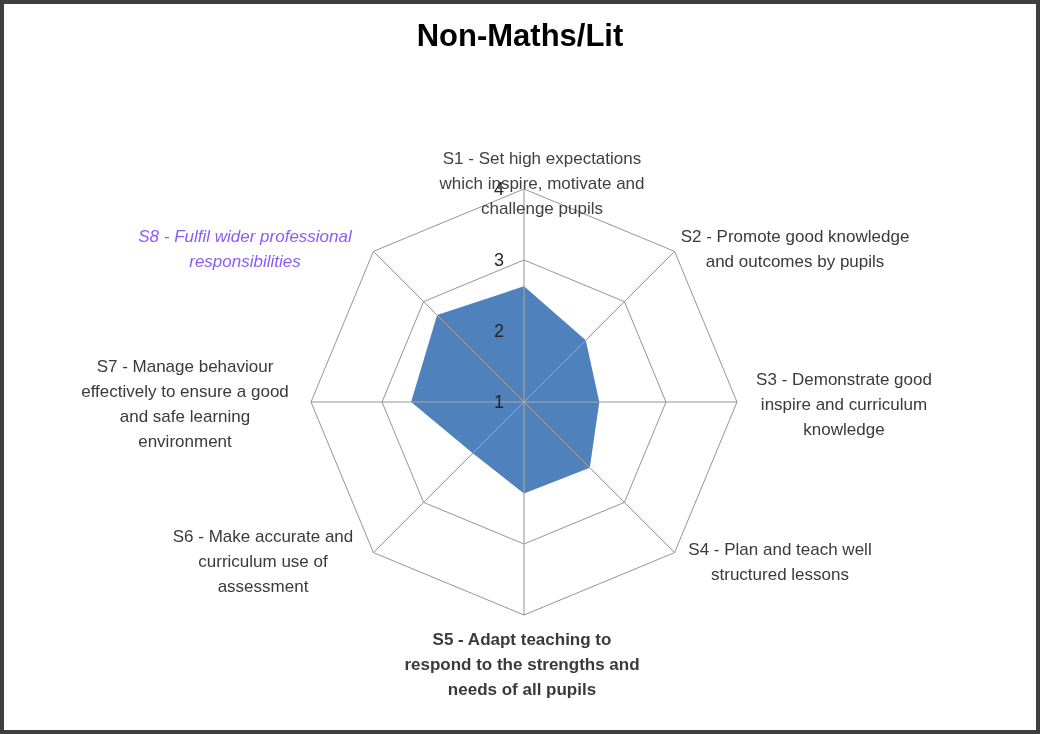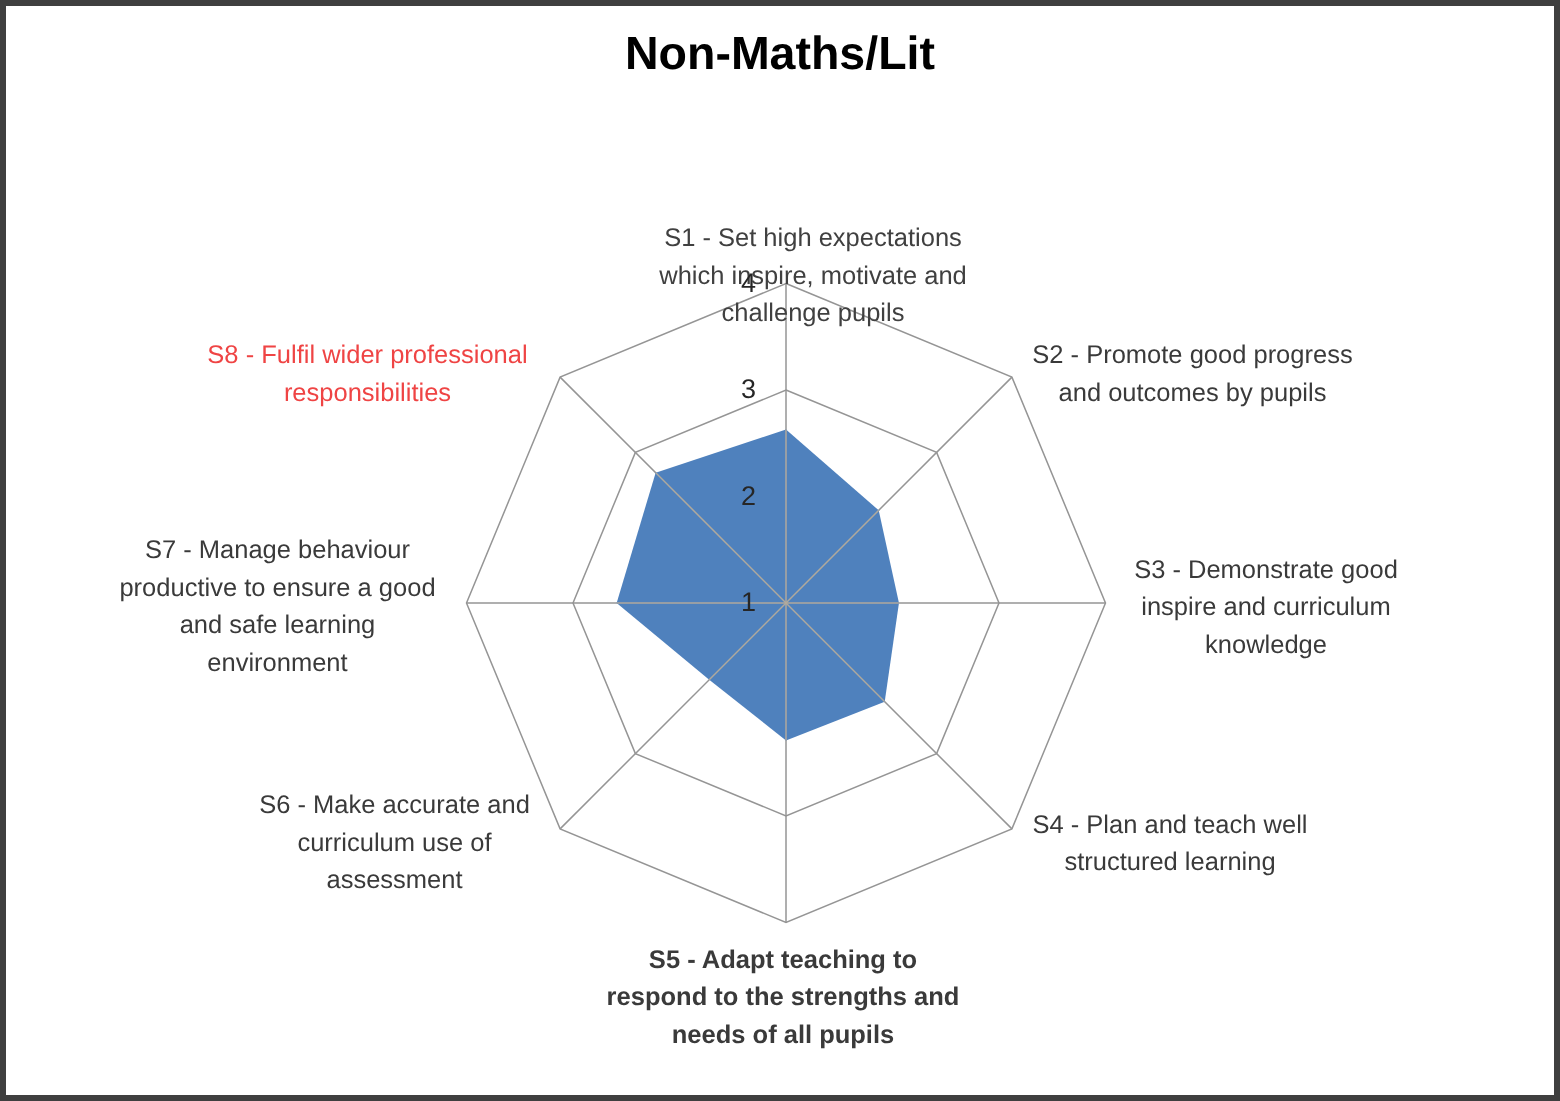--- a/index.html
+++ b/index.html
@@ -52,37 +52,37 @@
         <line x1="520" y1="398" x2="520.0" y2="611.0" stroke="#b5ab9b" stroke-width="1" opacity="0.95"></line>
         <line x1="520" y1="398" x2="369.4" y2="548.6" stroke="#b5ab9b" stroke-width="1" opacity="0.95"></line>
         <line x1="520" y1="398" x2="307.0" y2="398.0" stroke="#b5ab9b" stroke-width="1" opacity="0.95"></line>
         <line x1="520" y1="398" x2="369.4" y2="247.4" stroke="#b5ab9b" stroke-width="1" opacity="0.95"></line>
       </g>
     </svg>
   <div id="labels">
       <div class="cat-label" style="left: 538px; top: 96px; color: #404040; margin-top: 46px;">S1 - Set high expectations
 which inspire, motivate and
 challenge pupils</div>
-      <div class="cat-label" style="left: 791px; top: 220px; color: rgb(58, 58, 58);">S2 - Promote good progress
+      <div class="cat-label" style="left: 791px; top: 220px; color: rgb(58, 58, 58);">S2 - Promote good knowledge
 and outcomes by pupils</div>
       <div class="cat-label" style="left: 840px; top: 363px; color: rgb(58, 58, 58);">S3 - Demonstrate good
 inspire and curriculum
 knowledge</div>
       <div class="cat-label" style="left: 776px; top: 533px; color: rgb(58, 58, 58);">S4 - Plan and teach well
-structured learning</div>
+structured lessons</div>
       <div class="cat-label" style="left: 518px; top: 623px; color: rgb(58, 58, 58); font-weight: bold;">S5 - Adapt teaching to
 respond to the strengths and
 needs of all pupils</div>
       <div class="cat-label" style="left: 259px; top: 520px; color: rgb(58, 58, 58);">S6 - Make accurate and
 curriculum use of
 assessment</div>
       <div class="cat-label" style="left: 181px; top: 350px; color: rgb(58, 58, 58);">S7 - Manage behaviour
-productive to ensure a good
+effectively to ensure a good
 and safe learning
 environment</div>
-      <div class="cat-label" style="left: 241px; top: 220px; color: #ef4444;">S8 - Fulfil wider professional
+      <div class="cat-label" style="left: 241px; top: 220px; color: #8b5cf6; font-style: italic;">S8 - Fulfil wider professional
 responsibilities</div>
       <div class="tick-label" style="left: 500px; top: 398px; color: rgb(38, 38, 38);">1</div>
       <div class="tick-label" style="left: 500px; top: 327px; color: rgb(38, 38, 38);">2</div>
       <div class="tick-label" style="left: 500px; top: 256px; color: rgb(38, 38, 38);">3</div>
       <div class="tick-label" style="left: 500px; top: 185px; color: rgb(38, 38, 38);">4</div>
     </div>
 </div>
 
 </body></html>

